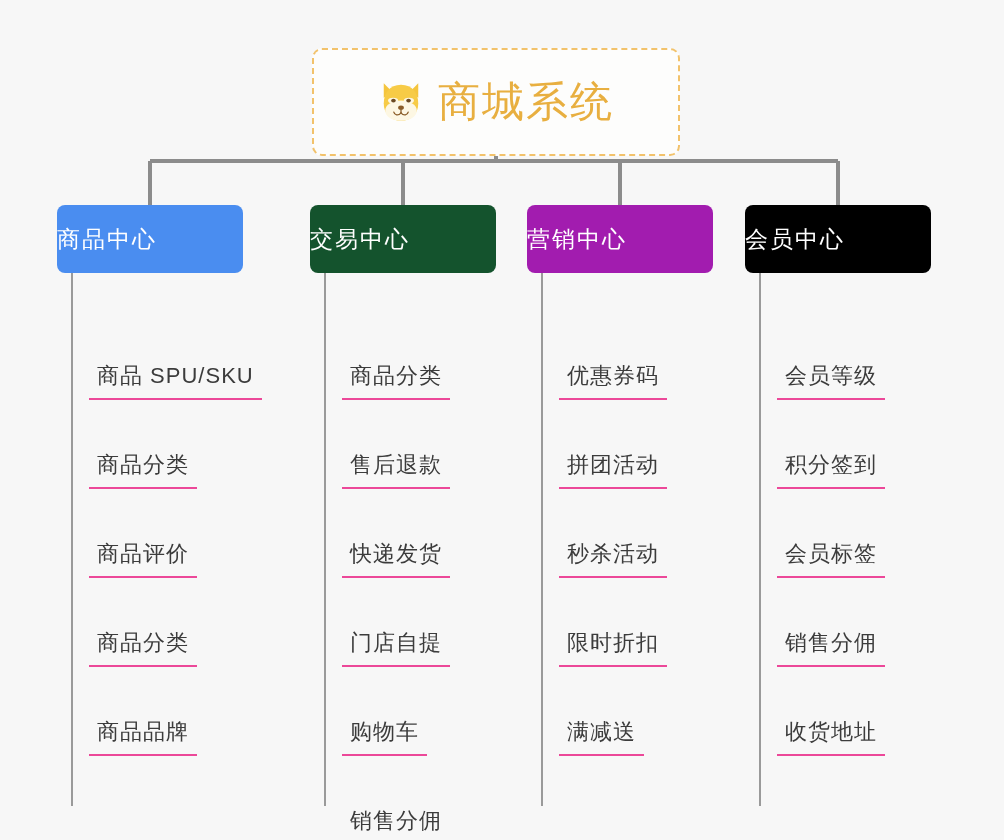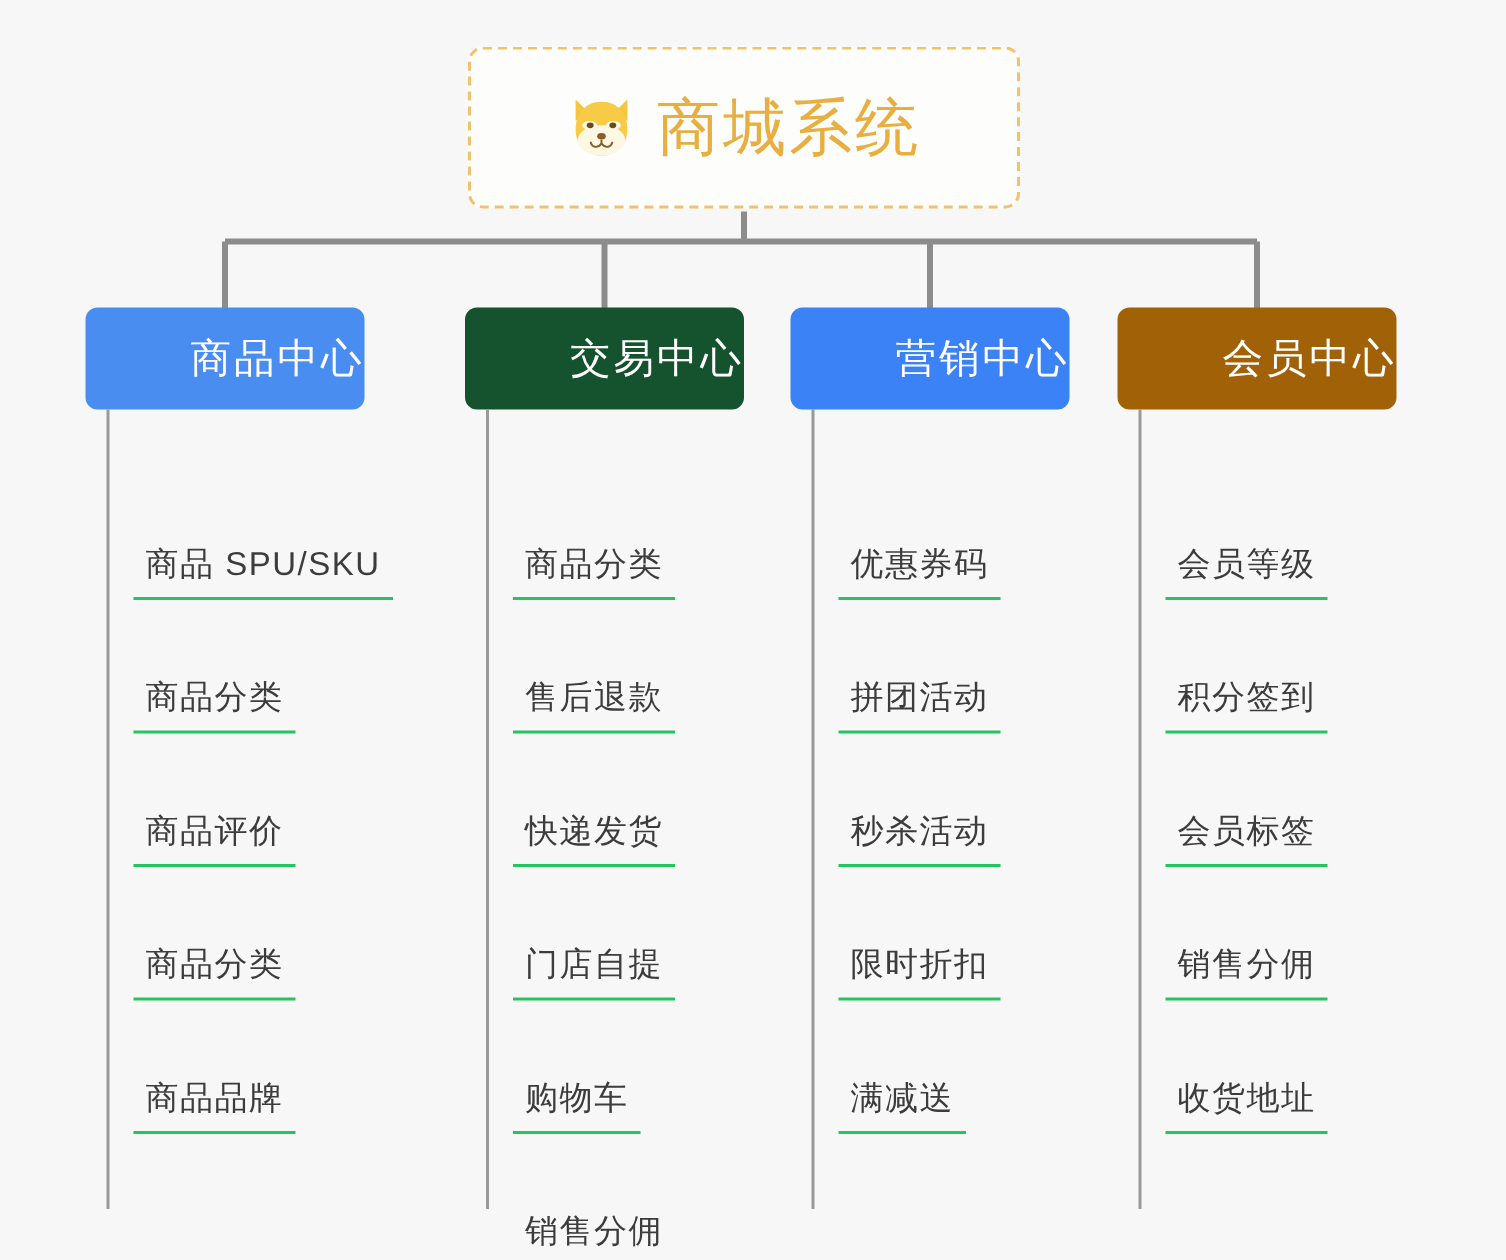--- a/index.html
+++ b/index.html
@@ -17,21 +17,21 @@
   #stage {
     position: relative;
     width: 1004px;
     height: 840px;
   }
 
   
   #root-node {
     position: absolute;
     left: 312px;
-    top: 31px;
+    top: 48px;
     width: 368px;
     height: 108px;
     background: #fdfdfc;
     border: 2px dashed #f2c26b;
     border-radius: 10px;
     box-sizing: border-box;
     display: flex;
     align-items: center;
     justify-content: center;
     gap: 14px;
@@ -65,23 +65,23 @@
   
   .branch {
     position: absolute;
     top: 205px;
   }
   .branch-header {
     height: 68px;
     border-radius: 8px;
     display: flex;
     align-items: center;
-    justify-content: flex-end;
+    justify-content: flex-start;
     color: #ffffff;
-    font-size: 27px;
+    font-size: 23px;
     letter-spacing: 2px;
     box-sizing: border-box;
   }
   .leaf-list {
     position: relative;
     margin-top: 0;
     padding-top: 38px;
   }
   .leaf-item {
     position: relative;
@@ -89,21 +89,21 @@
     display: flex;
     align-items: flex-end;
     box-sizing: border-box;
   }
   .leaf-label {
     display: inline-block;
     font-size: 22px;
     color: #3c3c3c;
     white-space: nowrap;
     padding: 0 8px 7px 8px;
-    border-bottom: 2px solid #22c55e;
+    border-bottom: 2px solid #ec4899;
     letter-spacing: 1px;
   }
   .leaf-item .leaf-indent {
     display: inline-block;
     width: 32px;
     flex: none;
   }
 </style>
 </head>
 <body style="background: rgb(247, 247, 247);">
@@ -176,21 +176,21 @@
           <span class="leaf-label">购物车</span>
         </div>
       <div class="leaf-item">
           <span class="leaf-indent"></span>
           <span class="leaf-label">销售分佣</span>
         </div>
     </div>
   </div>
 
   <div class="branch" style="left:527px; width:186px;">
-    <div class="branch-header" style="background:#3b82f6; width:186px;">
+    <div class="branch-header" style="background:#a21caf; width:186px;">
       <span>营销中心</span>
     </div>
     <div class="leaf-list">
       <div class="leaf-item">
           <span class="leaf-indent"></span>
           <span class="leaf-label">优惠券码</span>
         </div>
       <div class="leaf-item">
           <span class="leaf-indent"></span>
           <span class="leaf-label">拼团活动</span>
@@ -204,21 +204,21 @@
           <span class="leaf-label">限时折扣</span>
         </div>
       <div class="leaf-item">
           <span class="leaf-indent"></span>
           <span class="leaf-label">满减送</span>
         </div>
     </div>
   </div>
 
   <div class="branch" style="left:745px; width:186px;">
-    <div class="branch-header" style="background:#a16207; width:186px;">
+    <div class="branch-header" style="background:#000000; width:186px;">
       <span>会员中心</span>
     </div>
     <div class="leaf-list">
       <div class="leaf-item">
           <span class="leaf-indent"></span>
           <span class="leaf-label">会员等级</span>
         </div>
       <div class="leaf-item">
           <span class="leaf-indent"></span>
           <span class="leaf-label">积分签到</span>

